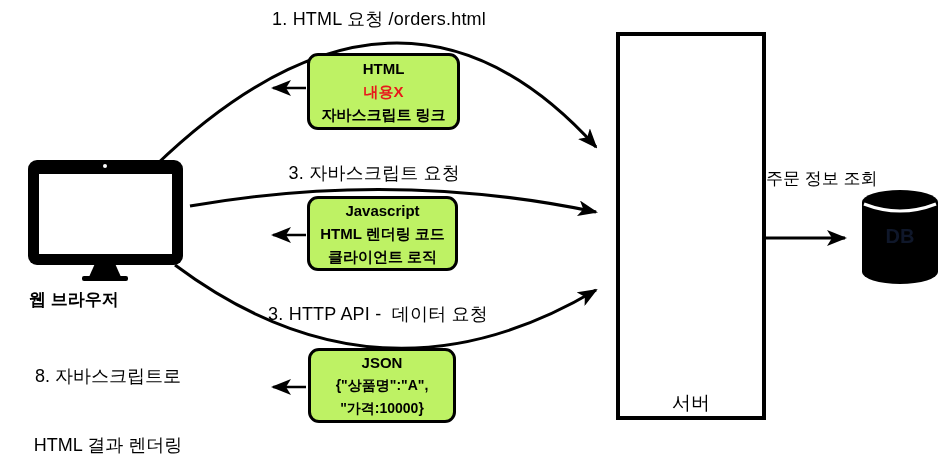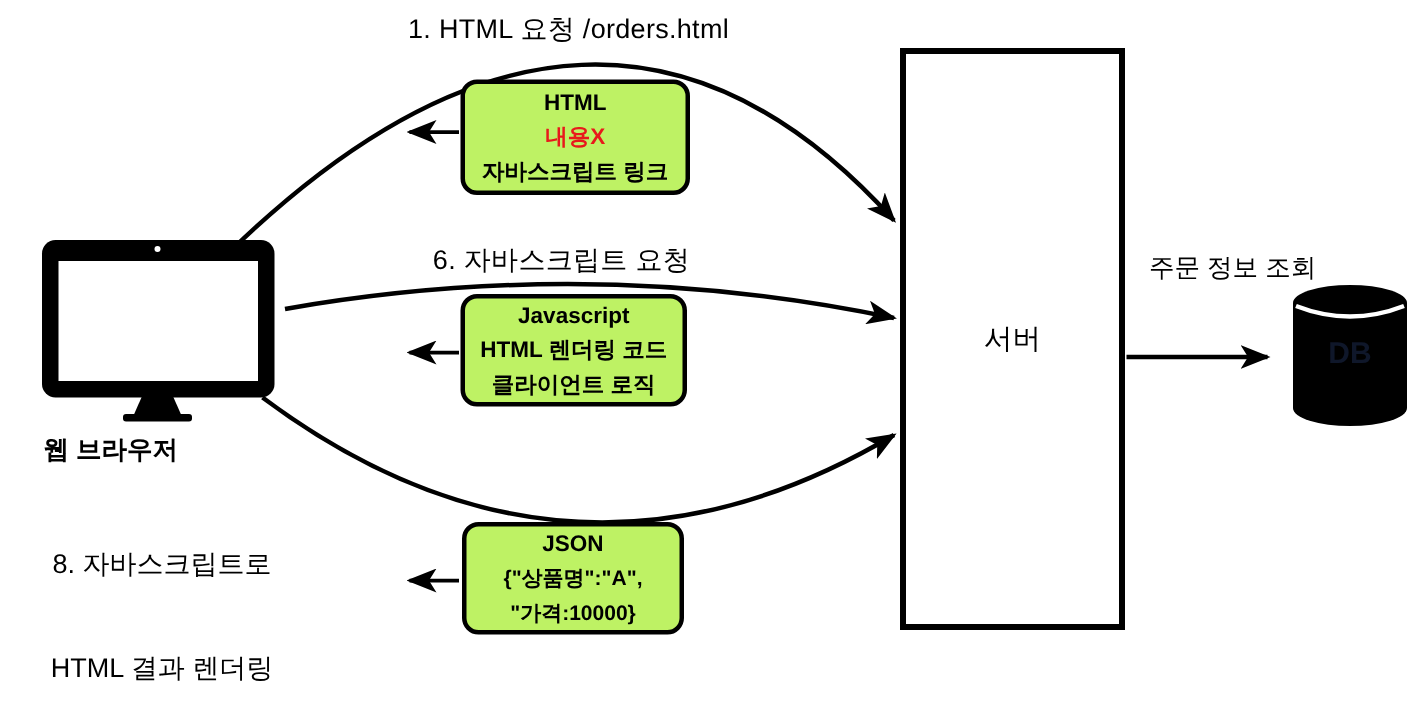--- a/index.html
+++ b/index.html
@@ -98,33 +98,34 @@
     <div>HTML 결과 렌더링</div>
   </div>
 
   <div class="abs flow-label" style="left:236px;top:7px;width:250px;">1. HTML 요청 /orders.html</div>
   <div class="abs resp-box" style="left:307px;top:53px;width:153px;height:77px;">
     <span>HTML</span>
     <span class="red">내용X</span>
     <span>자바스크립트 링크</span>
   </div>
 
-  <div class="abs flow-label" style="left:260px;top:161px;width:200px;">6. 자바스크립트 요청</div>
+  <div class="abs flow-label" style="left:260px;top:161px;width:200px;">3. 자바스크립트 요청</div>
   <div class="abs resp-box" style="left:307px;top:196px;width:151px;height:75px;">
     <span>Javascript</span>
     <span>HTML 렌더링 코드</span>
     <span>클라이언트 로직</span>
   </div>
 
+  <div class="abs flow-label" style="left:238px;top:302px;width:250px;">3. HTTP API -  데이터 요청</div>
   <div class="abs resp-box" style="left:308px;top:348px;width:148px;height:75px;font-size:14px;">
     <span style="font-size:15px;">JSON</span>
     <span>{"상품명":"A",</span>
     <span>"가격:10000}</span>
   </div>
 
-  <div class="abs server-box" style="left:600px;top:32px;width:150px;height:388px;">
+  <div class="abs server-box" style="left:616px;top:32px;width:150px;height:388px;align-items:flex-end;">
     <span>서버</span>
   </div>
 
   <div class="abs query-label" style="left:750px;top:167px;width:130px;">주문 정보 조회</div>
   <div class="abs db-label" style="left:862px;top:225px;width:76px;">DB</div>
 
 </div>
 
 </body></html>

